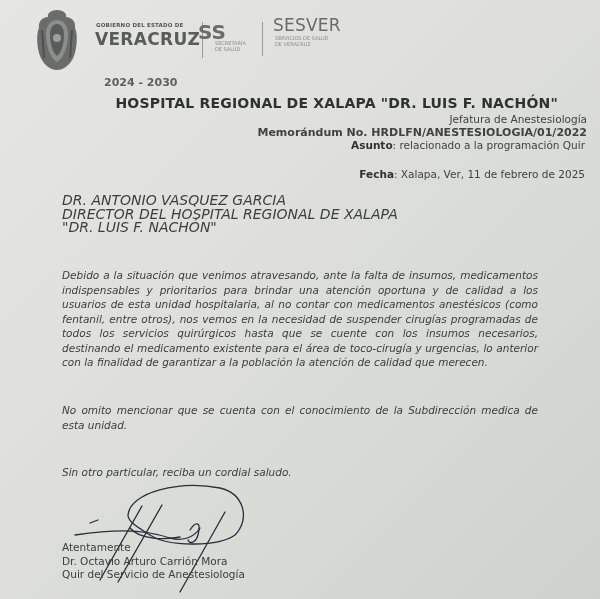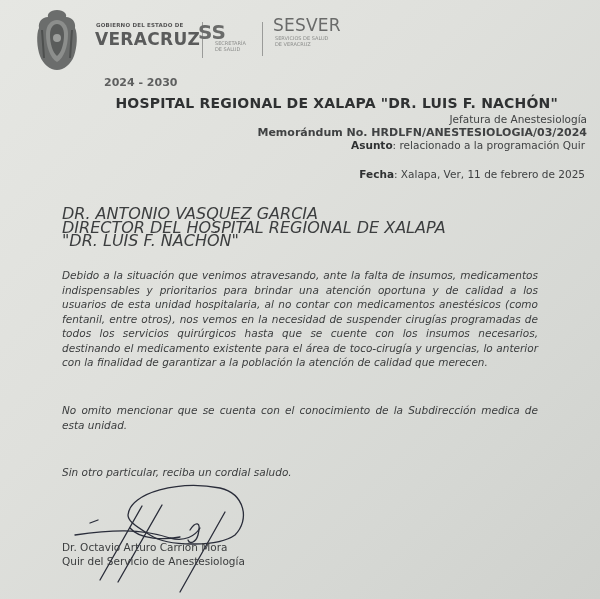--- a/index.html
+++ b/index.html
@@ -25,21 +25,21 @@
   
   .hosp-title { right:42px; top:95px; font-size:14px; font-weight:bold; color:#2f3132; white-space:nowrap; letter-spacing:0.2px; }
   .hdr-line { right:18px; font-size:10.5px; color:#404243; white-space:nowrap; text-align:right; }
   .hdr-line b { color:#2f3132; }
   .l1 { top:113px; right:13px; }
   .l2 { top:126px; font-size:11px; font-weight:bold; right:13px; }
   .l3 { top:139px; right:15px; }
   .l4 { top:168px; right:15px; }
 
   
-  .addr { left:62px; top:207px; font-size:16px; font-style:italic; color:#3c3e3f; line-height:13.5px; }
+  .addr { left:62px; top:194px; font-size:14px; font-style:italic; color:#3c3e3f; line-height:13.5px; }
   .addr div { white-space:nowrap; }
 
   
   .para { left:62px; width:476px; font-size:10.5px; font-style:italic; color:#3b3d3e; line-height:14.5px; text-align:justify; }
   .p1 { top:268px; }
   .p2 { top:403px; }
   .p3 { top:465px; }
   
   .sig { left:70px; top:480px; width:180px; height:115px; }
   .sign-block { left:62px; top:541px; font-size:10.5px; color:#3b3d3e; line-height:13.5px; }
@@ -68,21 +68,21 @@
 <div class="abs sesver-big">SESVER</div>
 <div class="abs sesver-small">
   <div>SERVICIOS DE SALUD</div>
   <div>DE VERACRUZ</div>
 </div>
 
 <div class="abs hosp-title">HOSPITAL REGIONAL DE XALAPA "DR. LUIS F. NACHÓN"</div>
 <div class="abs hdr-line l1">Jefatura de Anestesiología</div>
 <div class="abs hdr-line l2">
   <span>Memorándum No.</span>
-  <span>HRDLFN/ANESTESIOLOGIA/03/2024</span>
+  <span>HRDLFN/ANESTESIOLOGIA/01/2022</span>
 </div>
 <div class="abs hdr-line l3"><b>Asunto</b><span>: relacionado a la programación Quir</span></div>
 <div class="abs hdr-line l4"><b>Fecha</b><span>: Xalapa, Ver, 11 de febrero de 2025</span></div>
 
 <div class="abs addr">
   <div>DR. ANTONIO VASQUEZ GARCIA</div>
   <div>DIRECTOR DEL HOSPITAL REGIONAL DE XALAPA</div>
   <div>"DR. LUIS F. NACHÓN"</div>
 </div>
 
@@ -96,15 +96,16 @@
     <path d="M5 55 C40 50 70 48 100 58 C115 62 125 56 130 48"></path>
     <path d="M72 26 L30 100"></path>
     <path d="M92 25 L48 102"></path>
     <path d="M60 48 C70 60 95 60 110 57"></path>
     <path d="M120 50 C125 42 132 40 128 55 C126 62 120 65 118 60"></path>
     <path d="M155 32 L110 112"></path>
     <path d="M20 43 L28 40"></path>
   </g>
 </svg>
 <div class="abs sign-block">
+  <div>Atentamente</div>
   <div>Dr. Octavio Arturo Carrión Mora</div>
   <div>Quir del Servicio de Anestesiología</div>
 </div>
 
 </body></html>

